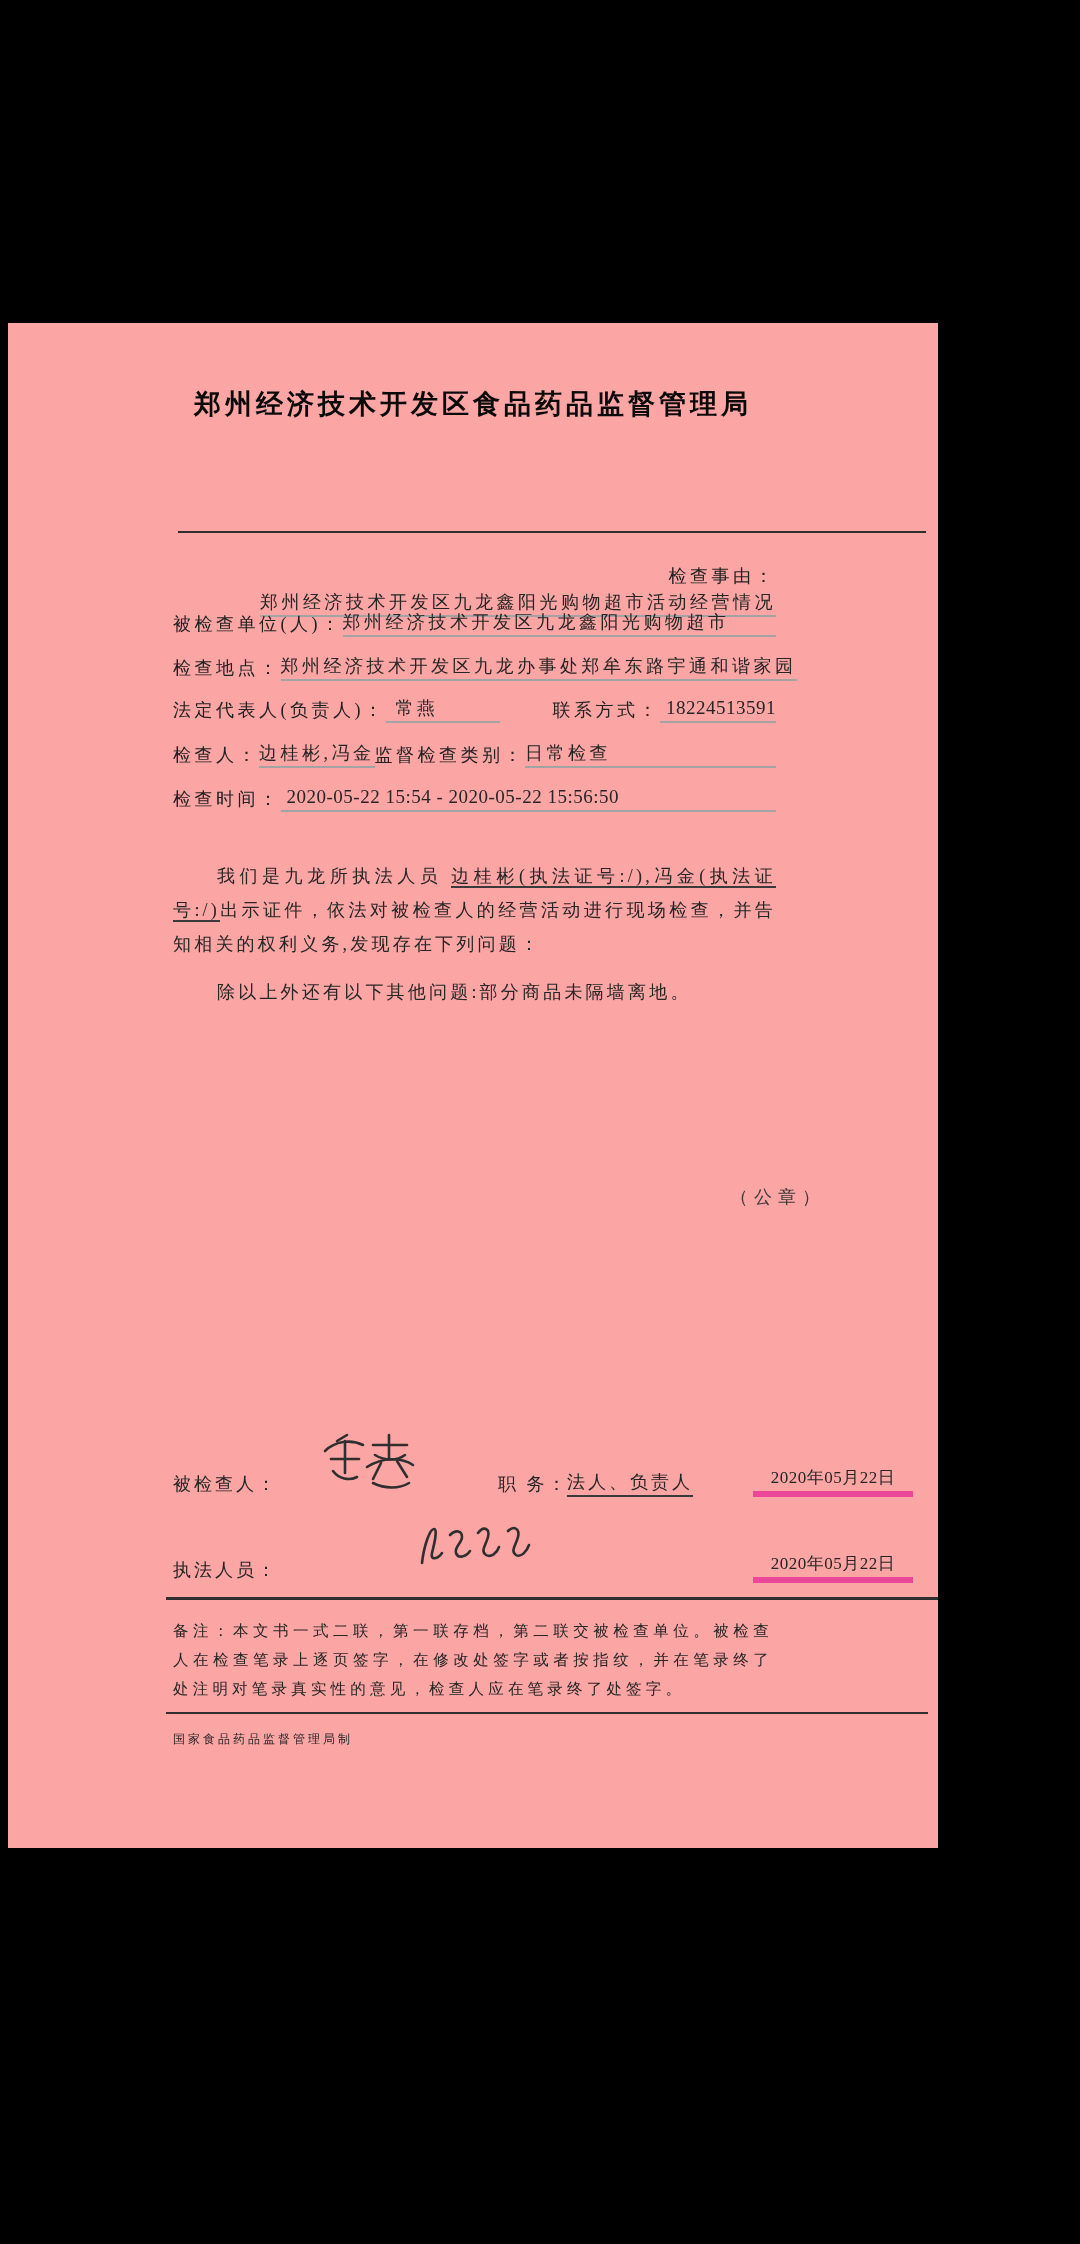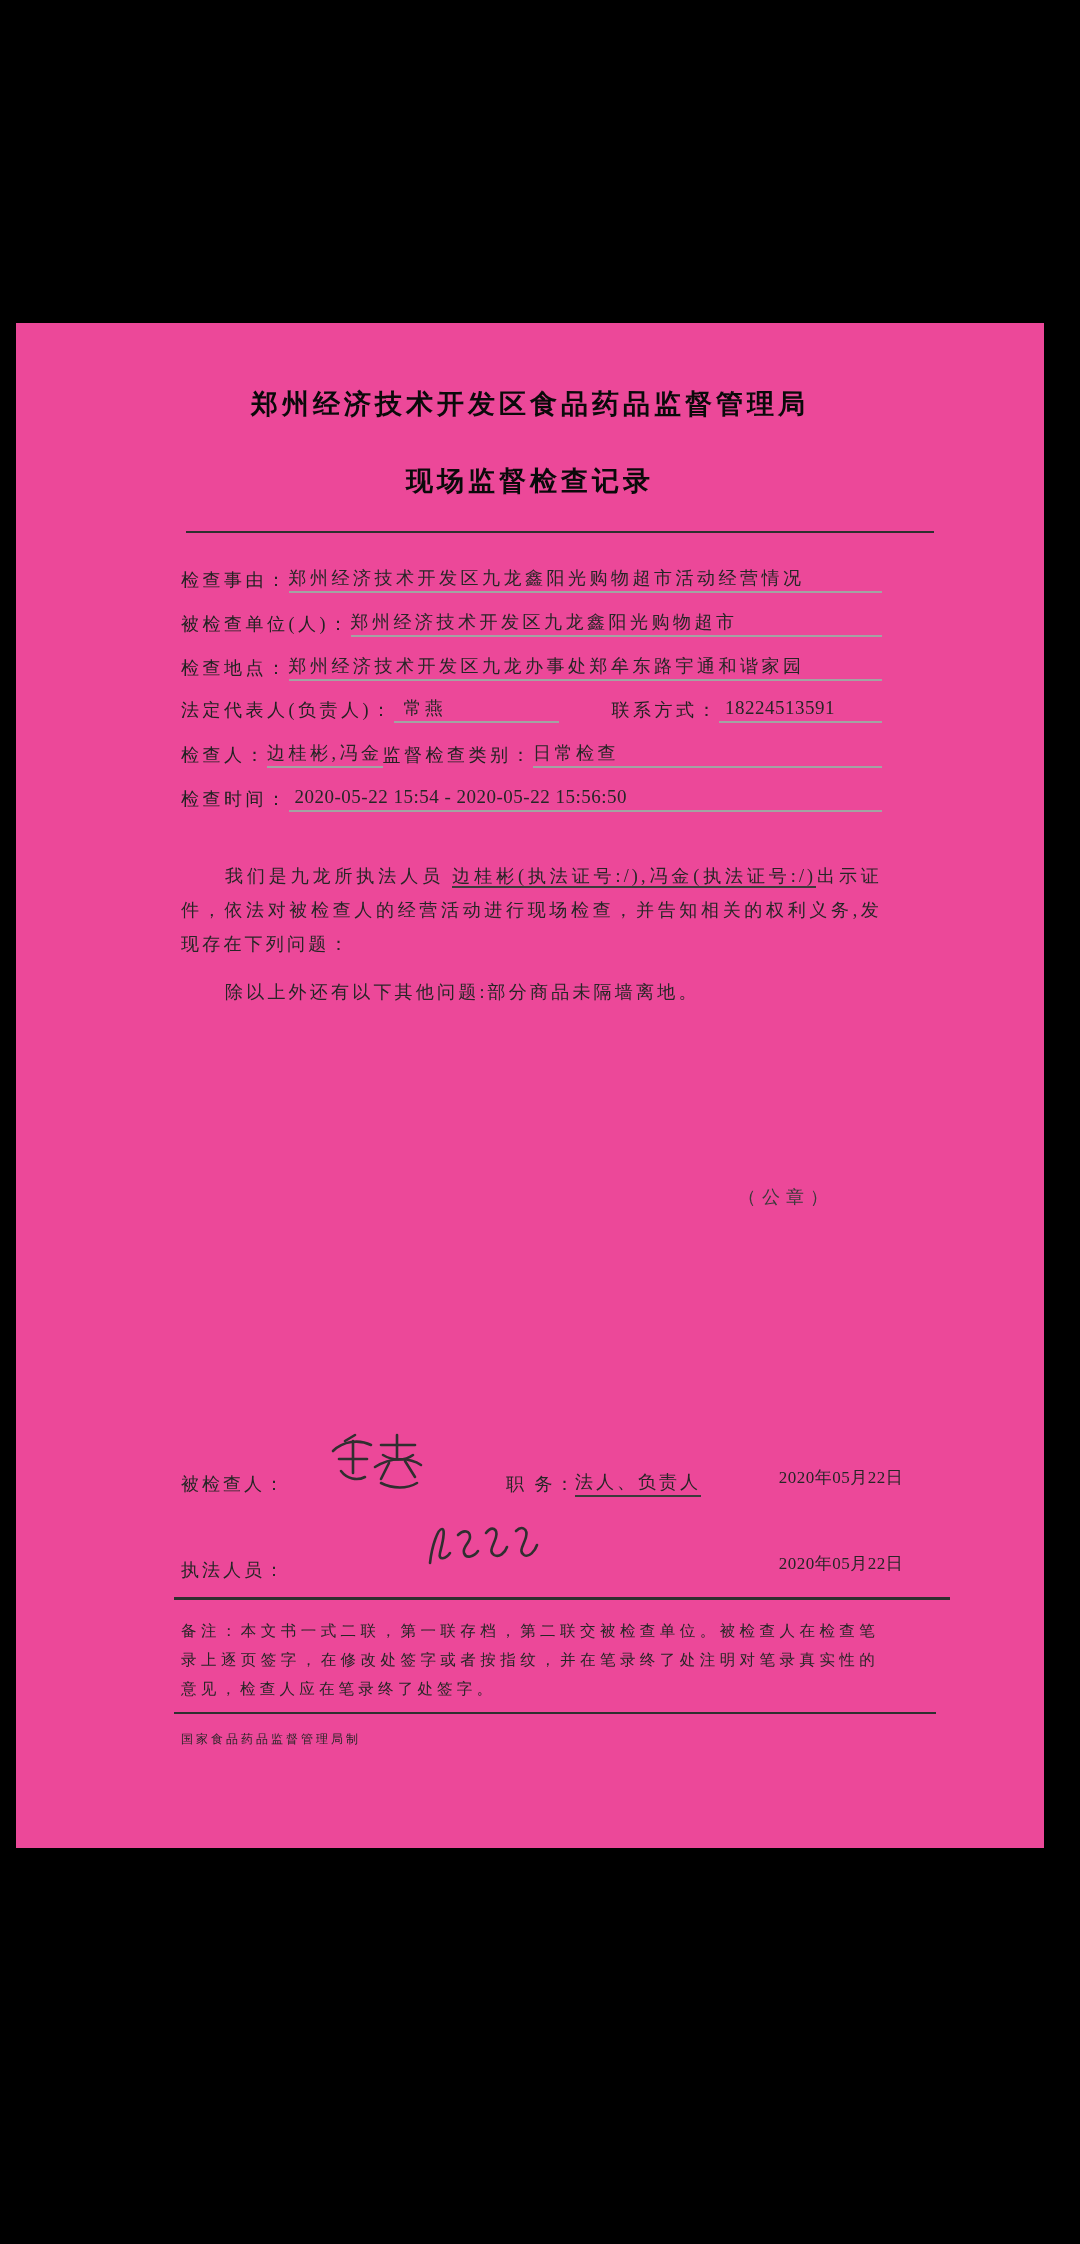--- a/index.html
+++ b/index.html
@@ -3,22 +3,22 @@
 <meta charset="utf-8">
 <style>
   html,body{margin:0;padding:0;}
   body{
     width:1080px;height:2244px;position:relative;
     background:#000;
     font-family:"Liberation Serif","DejaVu Serif",serif;
     color:#262626;
   }
   .page{
-    position:absolute;left:16px;top:323px;width:1028px;height:1525px;
-    background:#ec4899;overflow:hidden;
+    position:absolute;left:8px;top:323px;width:930px;height:1525px;
+    background:#fca5a5;overflow:hidden;
   }
   .abs{position:absolute;}
   .title{
     left:0;right:0;text-align:center;
     font-family:"Liberation Sans","DejaVu Sans",sans-serif;
     font-weight:bold;font-size:27px;letter-spacing:4px;color:#0a0a0a;
     white-space:nowrap;
   }
   .hline{background:#2f2f2f;}
   
@@ -54,25 +54,24 @@
 </style>
 </head>
 <body>
 
 <div class="abs hline" style="left:0;top:0;width:1080px;height:323px;background:#000;"></div>
 <div class="abs hline" style="left:0;top:1848px;width:1080px;height:396px;background:#000;"></div>
 
 <div class="page">
 
   <div class="abs title" style="top:63px;">郑州经济技术开发区食品药品监督管理局</div>
-  <div class="abs title" style="top:140px;">现场监督检查记录</div>
 
   <div class="abs hline" style="left:170px;top:208px;width:748px;height:2px;"></div>
 
-  <div class="abs frow" style="top:240px;">
+  <div class="abs frow" style="top:240px;flex-direction:column;">
     <span class="lbl">检查事由：</span>
     <span class="val grow">郑州经济技术开发区九龙鑫阳光购物超市活动经营情况</span>
   </div>
 
   <div class="abs frow" style="top:284px;">
     <span class="lbl">被检查单位(人)：</span>
     <span class="val grow">郑州经济技术开发区九龙鑫阳光购物超市</span>
   </div>
 
   <div class="abs frow" style="top:328px;">

